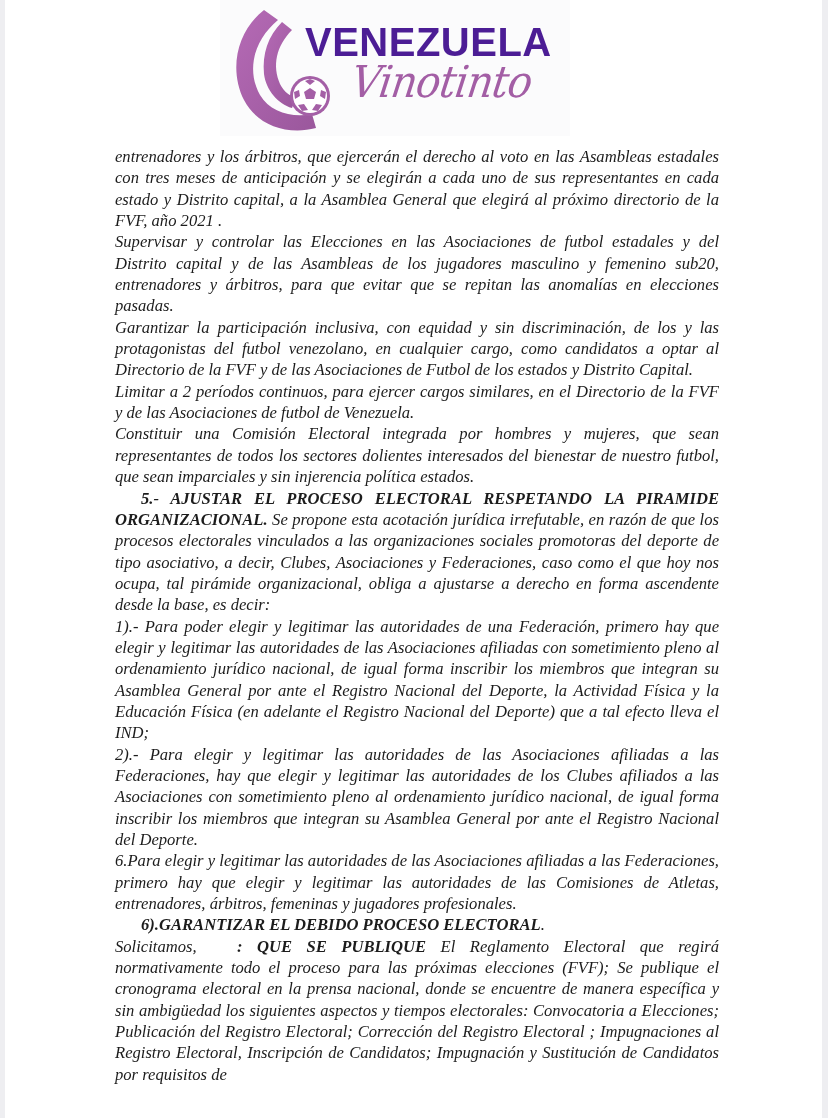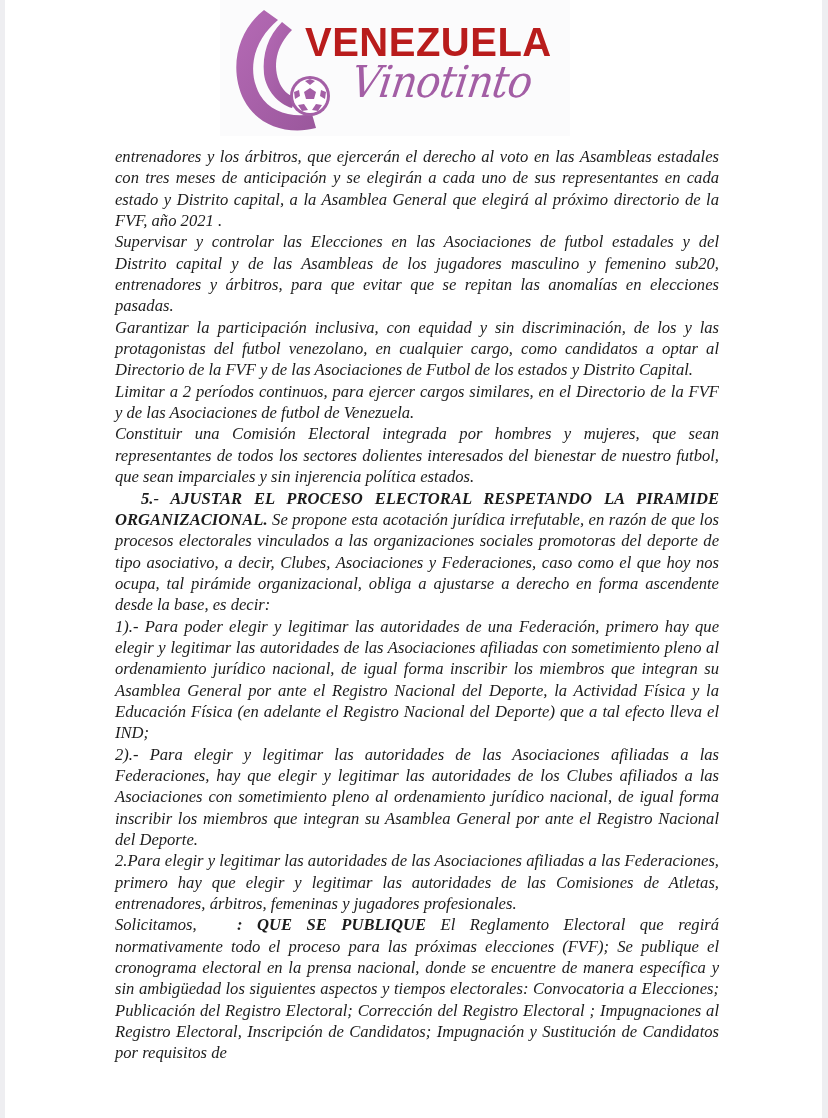--- a/index.html
+++ b/index.html
@@ -14,21 +14,21 @@
     background: #ffffff;
   }
   .logo {
     position: absolute; left: 215px; top: 0; width: 350px; height: 136px;
     background: #fbfbfc;
   }
   .logo svg { position: absolute; left: 0; top: 0; }
   .logo .word1 {
     position: absolute; left: 85px; top: 22px;
     font-family: "Liberation Sans", sans-serif; font-weight: bold;
-    font-size: 40px; letter-spacing: 0.5px; color: #b91c1c; line-height: 1;
+    font-size: 40px; letter-spacing: 0.5px; color: #4c1d95; line-height: 1;
   }
   .logo .word2 {
     position: absolute; left: 135px; top: 60px;
     font-family: "DejaVu Serif", serif; font-style: italic;
     font-size: 44px; color: #a35ea5; line-height: 1;
     transform: skewX(-8deg) scaleX(0.92); transform-origin: left top;
     letter-spacing: -1px;
   }
   .body-text {
     position: absolute; left: 110px; top: 146px; width: 604px;
@@ -72,16 +72,17 @@
 
   <div class="body-text">
     <p><span>entrenadores y los árbitros, que ejercerán el derecho al voto en las Asambleas estadales con tres meses de anticipación y se elegirán a cada uno de sus representantes en cada estado y Distrito capital, a la Asamblea General que elegirá al próximo directorio de la FVF, año 2021 .</span></p>
     <p><span>Supervisar y controlar las Elecciones en las Asociaciones de futbol estadales y del Distrito capital y de las Asambleas de los jugadores masculino y femenino sub20, entrenadores y árbitros, para que evitar que se repitan las anomalías en elecciones pasadas.</span></p>
     <p><span>Garantizar la participación inclusiva, con equidad y sin discriminación, de los y las protagonistas del futbol venezolano, en cualquier cargo, como candidatos a optar al Directorio de la FVF y de las Asociaciones de Futbol de los estados y Distrito Capital.</span></p>
     <p><span>Limitar a 2 períodos continuos, para ejercer cargos similares, en el Directorio de la FVF y de las Asociaciones de futbol de Venezuela.</span></p>
     <p><span>Constituir una Comisión Electoral integrada por hombres y mujeres, que sean representantes de todos los sectores dolientes interesados del bienestar de nuestro futbol, que sean imparciales y sin injerencia política estados.</span></p>
     <p><b>5.- AJUSTAR EL PROCESO ELECTORAL RESPETANDO LA PIRAMIDE ORGANIZACIONAL.</b><span>  Se propone esta acotación jurídica irrefutable, en razón de que los procesos electorales vinculados a las organizaciones sociales promotoras del deporte de tipo asociativo, a decir, Clubes, Asociaciones y Federaciones, caso como el que hoy nos ocupa, tal pirámide organizacional, obliga a ajustarse a derecho en forma ascendente desde la base, es decir:</span></p>
     <p><span>1).- Para poder elegir y legitimar las autoridades de una Federación, primero hay que elegir y legitimar las autoridades de las Asociaciones afiliadas con sometimiento pleno al ordenamiento jurídico nacional, de igual forma inscribir los miembros que integran su Asamblea General por ante el Registro Nacional del Deporte, la Actividad Física y la Educación Física (en adelante el Registro Nacional del Deporte) que a tal efecto lleva el IND;</span></p>
     <p><span>2).- Para elegir y legitimar las autoridades de las Asociaciones afiliadas a las Federaciones, hay que elegir y legitimar las autoridades de los Clubes afiliados a las Asociaciones con sometimiento pleno al ordenamiento jurídico nacional, de igual forma inscribir los miembros que integran su Asamblea General por ante el Registro Nacional del Deporte.</span></p>
-    <p><span>2.Para elegir y legitimar las autoridades de las Asociaciones afiliadas a las Federaciones, primero hay que elegir y legitimar las autoridades de las Comisiones de Atletas, entrenadores, árbitros, femeninas y jugadores profesionales.</span></p>
+    <p><span>6.Para elegir y legitimar las autoridades de las Asociaciones afiliadas a las Federaciones, primero hay que elegir y legitimar las autoridades de las Comisiones de Atletas, entrenadores, árbitros, femeninas y jugadores profesionales.</span></p>
+    <p><b>6).GARANTIZAR EL DEBIDO PROCESO ELECTORAL</b><span>.</span></p>
     <p class="last" style="text-align: justify;"><span>Solicitamos, </span><b>: QUE SE PUBLIQUE</b><span> El Reglamento Electoral que regirá normativamente todo el proceso para las próximas   elecciones (FVF);   Se publique el cronograma electoral en la prensa nacional, donde se encuentre de manera específica y sin ambigüedad los siguientes aspectos y tiempos electorales: Convocatoria a Elecciones;  Publicación del Registro Electoral; Corrección del Registro Electoral ; Impugnaciones al Registro Electoral, Inscripción de Candidatos; Impugnación y Sustitución  de Candidatos  por requisitos de</span></p>
   </div>
 </div>
 
 </body></html>

